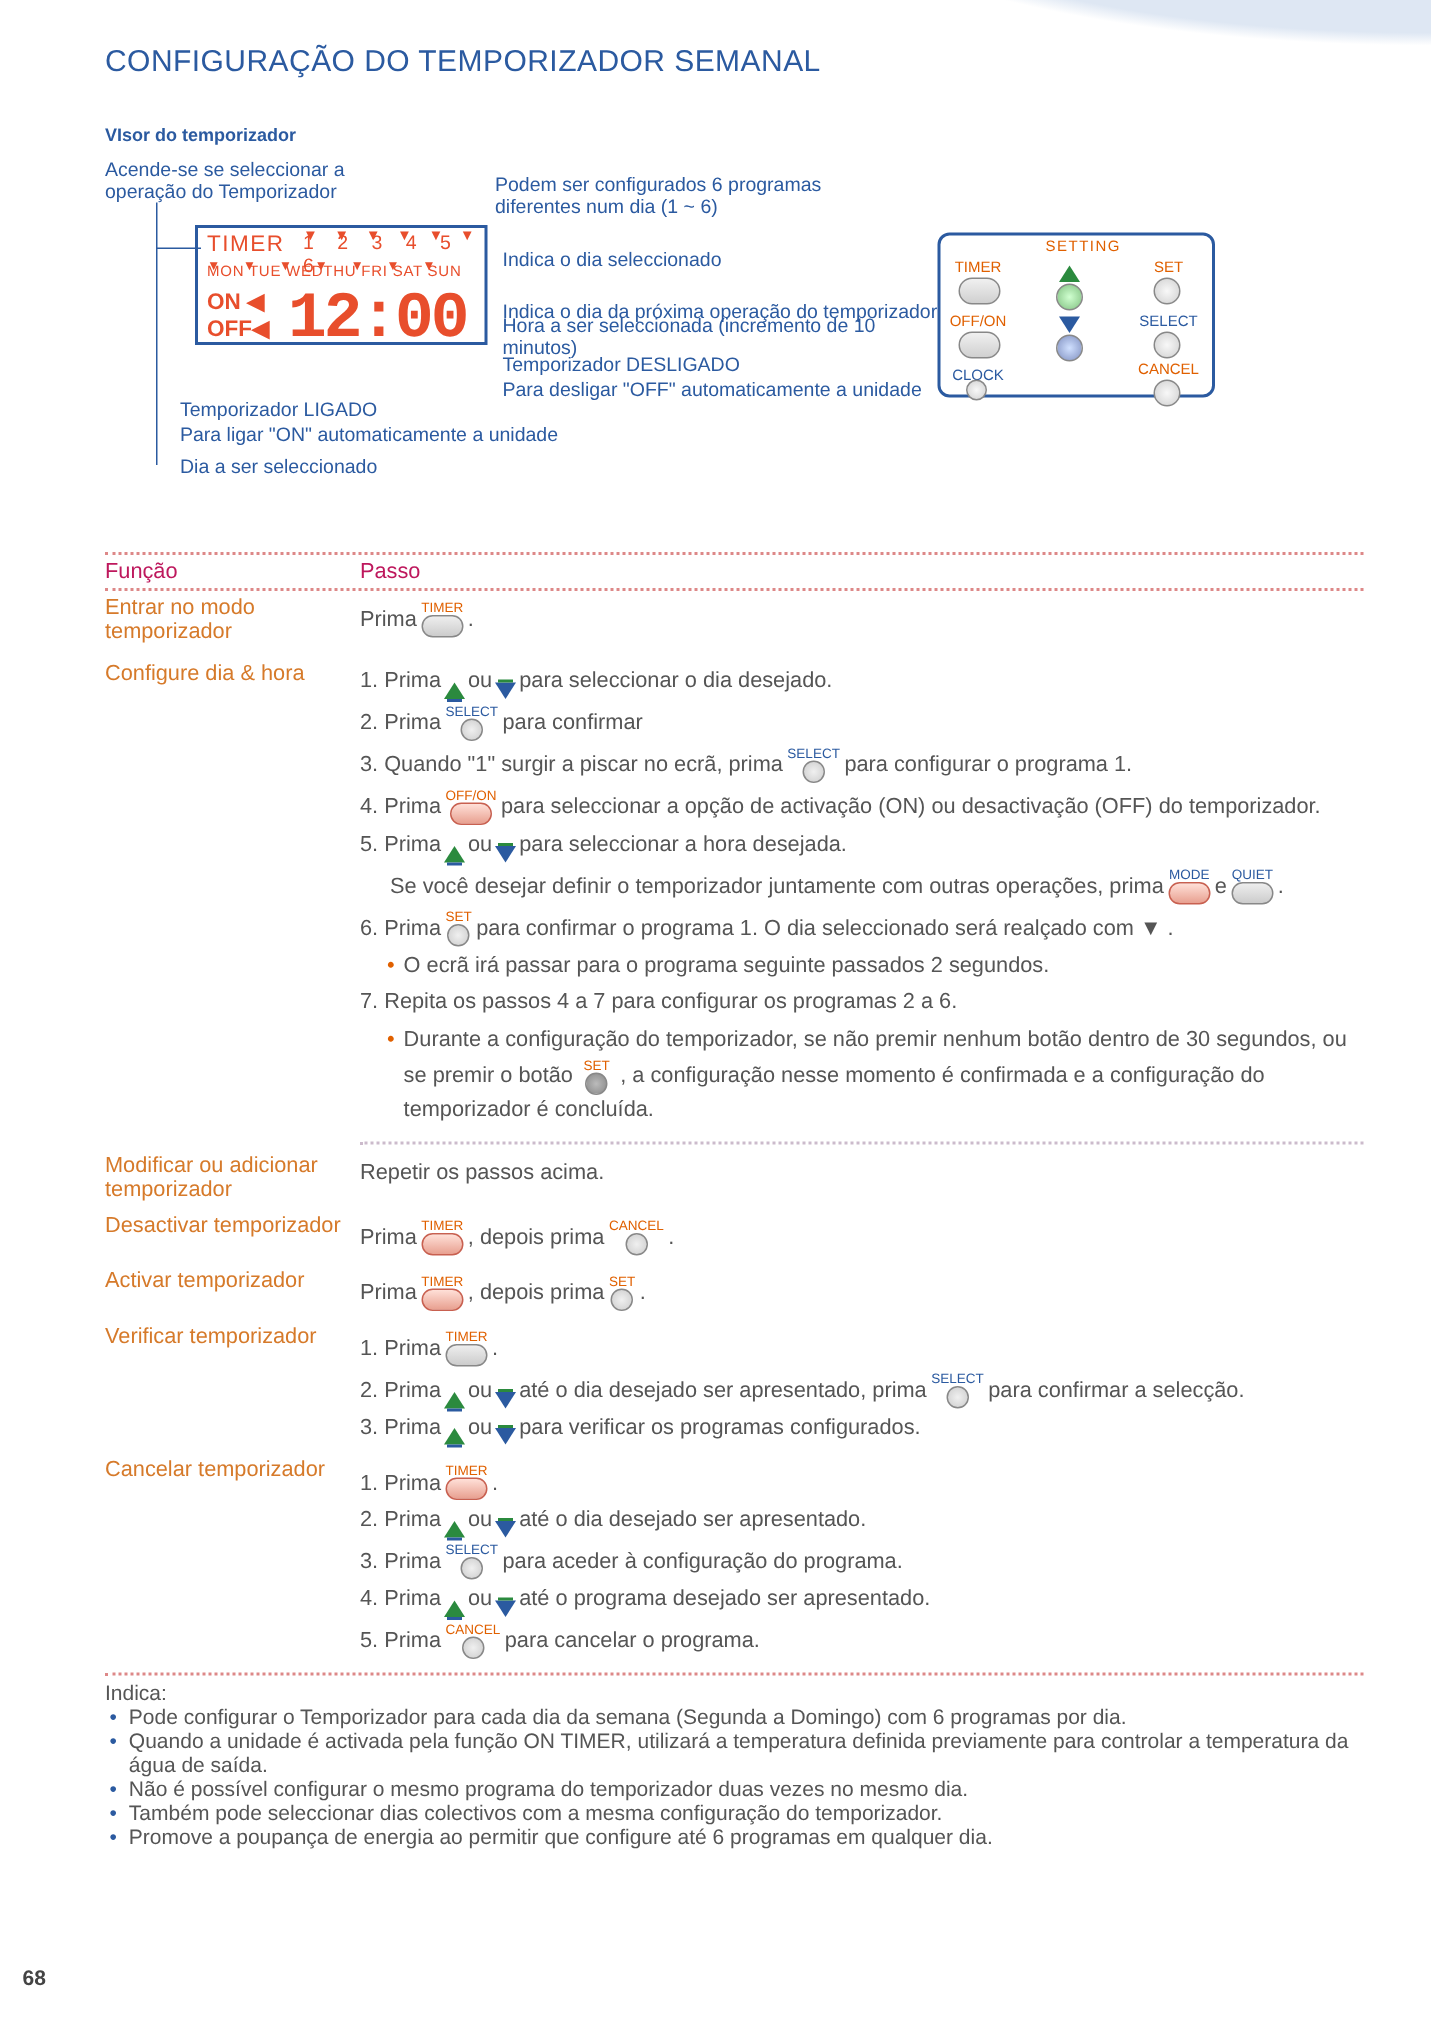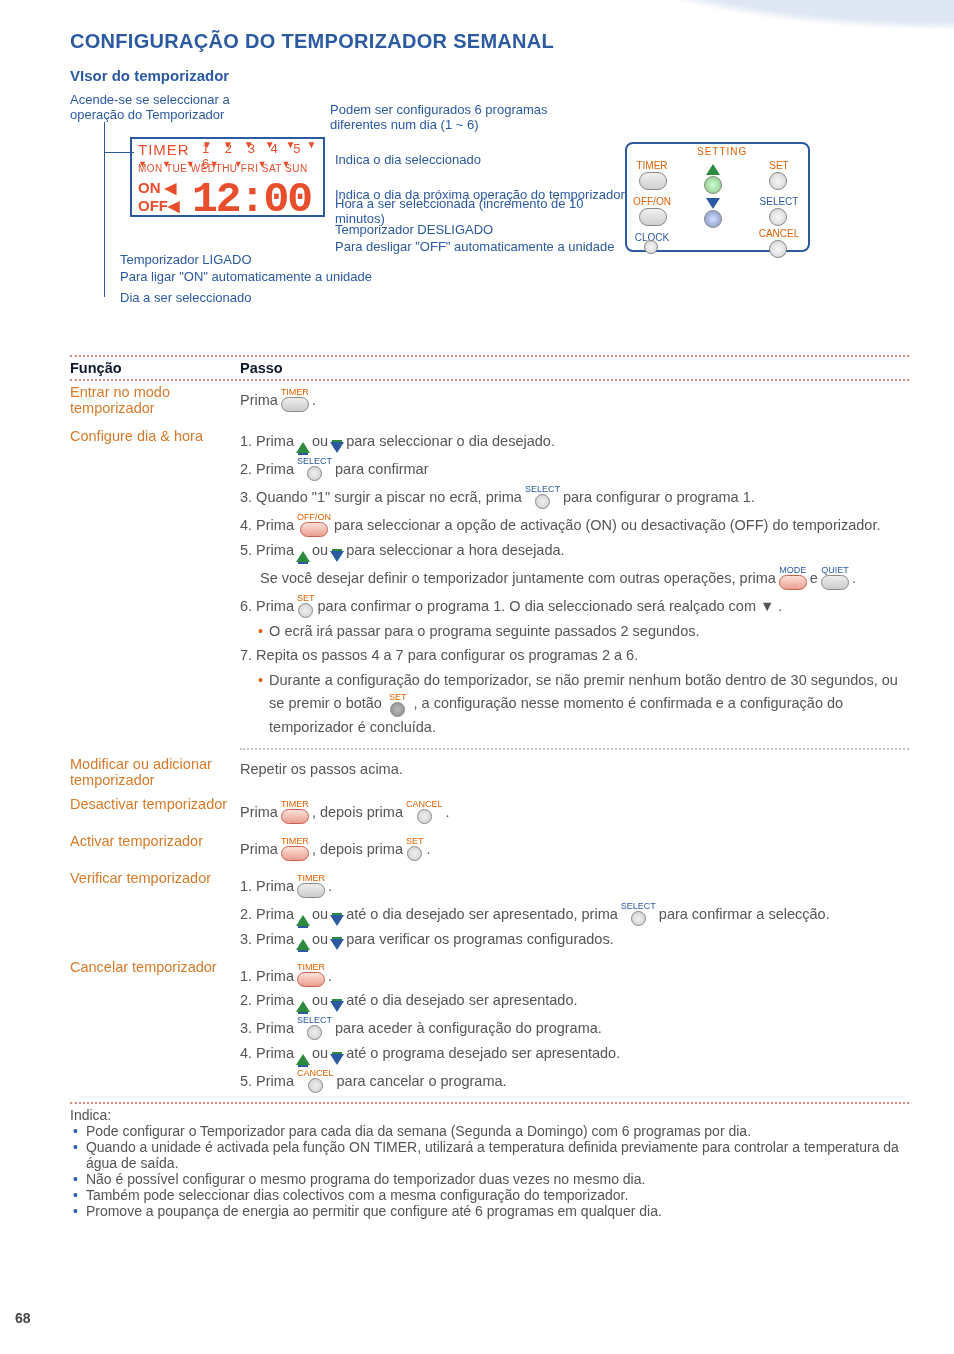--- a/index.html
+++ b/index.html
@@ -1,19 +1,19 @@
 <!DOCTYPE html>
 <html><head>
 <meta charset="utf-8">
 <style>
   * { box-sizing: border-box; margin: 0; padding: 0; }
   body { width: 954px; height: 1354px; font-family: Arial, Helvetica, sans-serif; background: #fff; position: relative; color: #4a5568; font-size: 14px; }
   .page { padding: 30px 45px 20px 70px; position: relative; }
-  .title { color: #2b5aa0; font-weight: bold; font-size: 20px; letter-spacing: 0.3px; margin-bottom: 14px; }
-  .subtitle { color: #2b5aa0; font-weight: bold; font-size: 15px; margin-bottom: 8px; }
+  .title { color: #2b5aa0; font-weight: normal; font-size: 20px; letter-spacing: 0.3px; margin-bottom: 30px; }
+  .subtitle { color: #2b5aa0; font-weight: bold; font-size: 12px; margin-bottom: 8px; }
   .diagram-area { position: relative; height: 260px; }
   .callout { color: #2b5aa0; position: absolute; font-size: 13px; }
   .lcd-frame { position: absolute; left: 60px; top: 45px; width: 195px; height: 80px; border: 2px solid #2b5aa0; background: #fff; }
   .lcd-timer { position: absolute; left: 6px; top: 2px; color: #e84e2c; font-family: 'Arial Black', sans-serif; font-size: 15px; letter-spacing: 1px; }
   .lcd-prog { position: absolute; left: 70px; top: 2px; color: #e84e2c; font-size: 13px; letter-spacing: 6px; font-family: 'Arial Narrow', sans-serif; }
   .lcd-progtick { position: absolute; left: 70px; top: 0px; color: #e84e2c; font-size: 10px; letter-spacing: 11px; }
   .lcd-days { position: absolute; left: 6px; top: 24px; color: #e84e2c; font-size: 10px; letter-spacing: 0.5px; font-family: 'Arial Narrow', sans-serif; }
   .lcd-daystick { position: absolute; left: 6px; top: 20px; color: #e84e2c; font-size: 9px; letter-spacing: 15px; }
   .lcd-on { position: absolute; left: 6px; top: 40px; color: #e84e2c; font-family: 'Arial Narrow', sans-serif; font-size: 15px; font-weight: bold; }
   .lcd-off { position: absolute; left: 6px; top: 58px; color: #e84e2c; font-family: 'Arial Narrow', sans-serif; font-size: 15px; font-weight: bold; }
@@ -46,21 +46,21 @@
   .c-cancel { color:#e06000; }
   .c-select { color:#2b5aa0; }
   .c-offon { color:#e06000; }
   .c-clock { color:#2b5aa0; }
   .c-mode { color:#2b5aa0; }
   .c-quiet { color:#2b5aa0; }
   .notas { font-size: 14px; color: #555; margin-top: 2px;}
   .notas li { list-style: none; display: flex; }
   .notas li::before { content: "•"; color: #2b5aa0; margin: 0 8px 0 3px; }
   .page-num { position: absolute; left: 15px; bottom: 28px; font-weight: bold; color: #444; font-size: 14px; }
-  .hdr { color:#0f172a; font-weight:bold; }
+  .hdr { color:#be185d; font-weight:normal; }
   .swish { position:absolute; top:0; right:0; width:450px; height:40px; background: radial-gradient(ellipse at 100% -200%, rgba(200,215,235,0.6) 60%, transparent 65%); }
 </style>
 </head>
 <body>
 <div class="swish"></div>
 
 <div class="page">
   <div class="title">CONFIGURAÇÃO DO TEMPORIZADOR SEMANAL</div>
   <div class="subtitle">VIsor do temporizador</div>
 

